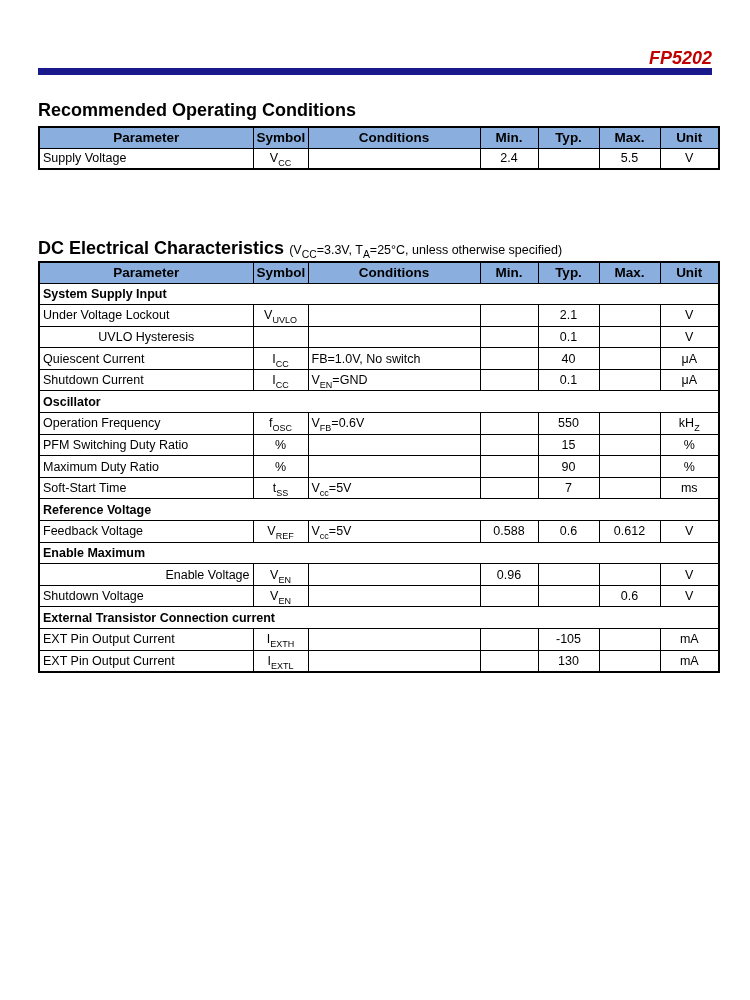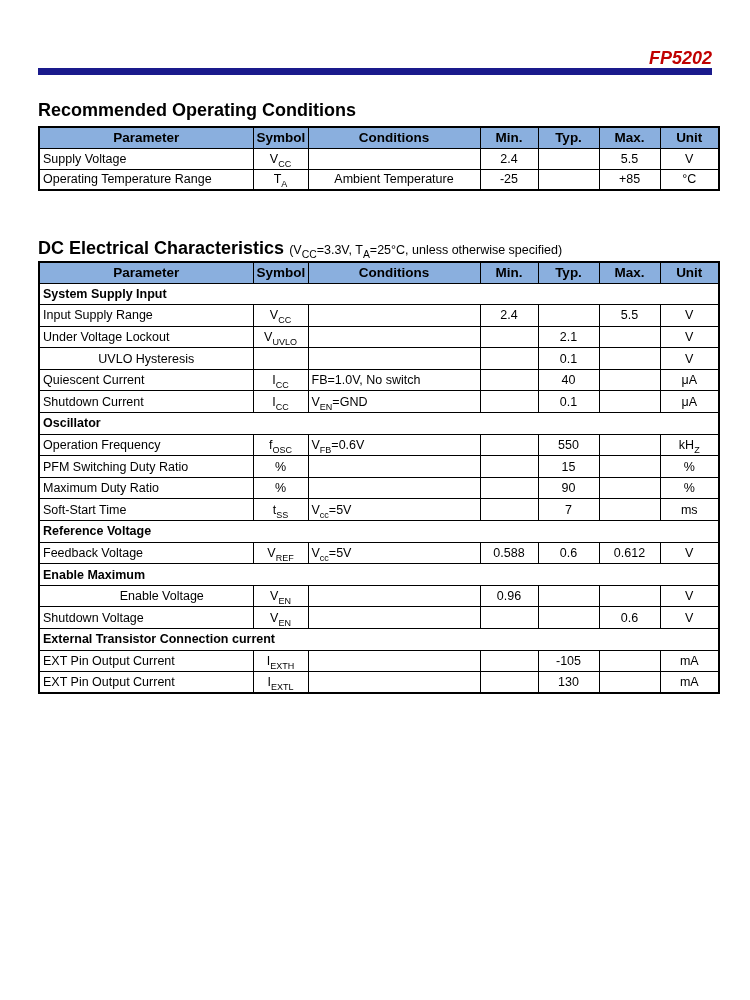--- a/index.html
+++ b/index.html
@@ -86,29 +86,20 @@
       </thead>
       <tbody>
         <tr>
           <td style="text-align: left;">Supply Voltage</td>
           <td style="text-align: center;">V<sub>CC</sub></td>
           <td style="text-align: center;"></td>
           <td style="text-align: center;">2.4</td>
           <td style="text-align: center;"></td>
           <td style="text-align: center;">5.5</td>
           <td style="text-align: center;">V</td>
-        </tr>
-        <tr>
-          <td style="text-align: left;">Operating Temperature Range</td>
-          <td style="text-align: center;">T<sub>A</sub></td>
-          <td style="text-align: center;">Ambient Temperature</td>
-          <td style="text-align: center;">-25</td>
-          <td style="text-align: center;"></td>
-          <td style="text-align: center;">+85</td>
-          <td style="text-align: center;">°C</td>
         </tr>
       </tbody>
     </table>
 
   <div class="sec-title dc-title">
     <span>DC Electrical Characteristics</span>
     <span class="h-sub">(V<sub>CC</sub>=3.3V, T<sub>A</sub>=25°C, unless otherwise specified)</span>
   </div>
   <table class="datatable dc-table">
     <colgroup>
@@ -129,29 +120,20 @@
           <th>Typ.</th>
           <th>Max.</th>
           <th>Unit</th>
         </tr>
       </thead>
       <tbody>
         <tr>
           <td colspan="7" class="section-cell">System Supply Input</td>
         </tr>
         <tr>
-          <td style="text-align: left;">Input Supply Range</td>
-          <td style="text-align: center;">V<sub>CC</sub></td>
-          <td style="text-align: left;"></td>
-          <td style="text-align: center;">2.4</td>
-          <td style="text-align: center;"></td>
-          <td style="text-align: center;">5.5</td>
-          <td style="text-align: center;">V</td>
-        </tr>
-        <tr>
           <td style="text-align: left;">Under Voltage Lockout</td>
           <td style="text-align: center;">V<sub>UVLO</sub></td>
           <td style="text-align: left;"></td>
           <td style="text-align: center;"></td>
           <td style="text-align: center;">2.1</td>
           <td style="text-align: center;"></td>
           <td style="text-align: center;">V</td>
         </tr>
         <tr>
           <td style="text-align: center;">UVLO Hysteresis</td>
@@ -228,21 +210,21 @@
           <td style="text-align: left;">V<sub>cc</sub>=5V</td>
           <td style="text-align: center;">0.588</td>
           <td style="text-align: center;">0.6</td>
           <td style="text-align: center;">0.612</td>
           <td style="text-align: center;">V</td>
         </tr>
         <tr>
           <td colspan="7" class="section-cell">Enable Maximum</td>
         </tr>
         <tr>
-          <td style="text-align: center; padding-left: 34px;">Enable Voltage</td>
+          <td style="text-align: right; padding-left: 34px;">Enable Voltage</td>
           <td style="text-align: center;">V<sub>EN</sub></td>
           <td style="text-align: left;"></td>
           <td style="text-align: center;">0.96</td>
           <td style="text-align: center;"></td>
           <td style="text-align: center;"></td>
           <td style="text-align: center;">V</td>
         </tr>
         <tr>
           <td style="text-align: left;">Shutdown Voltage</td>
           <td style="text-align: center;">V<sub>EN</sub></td>

